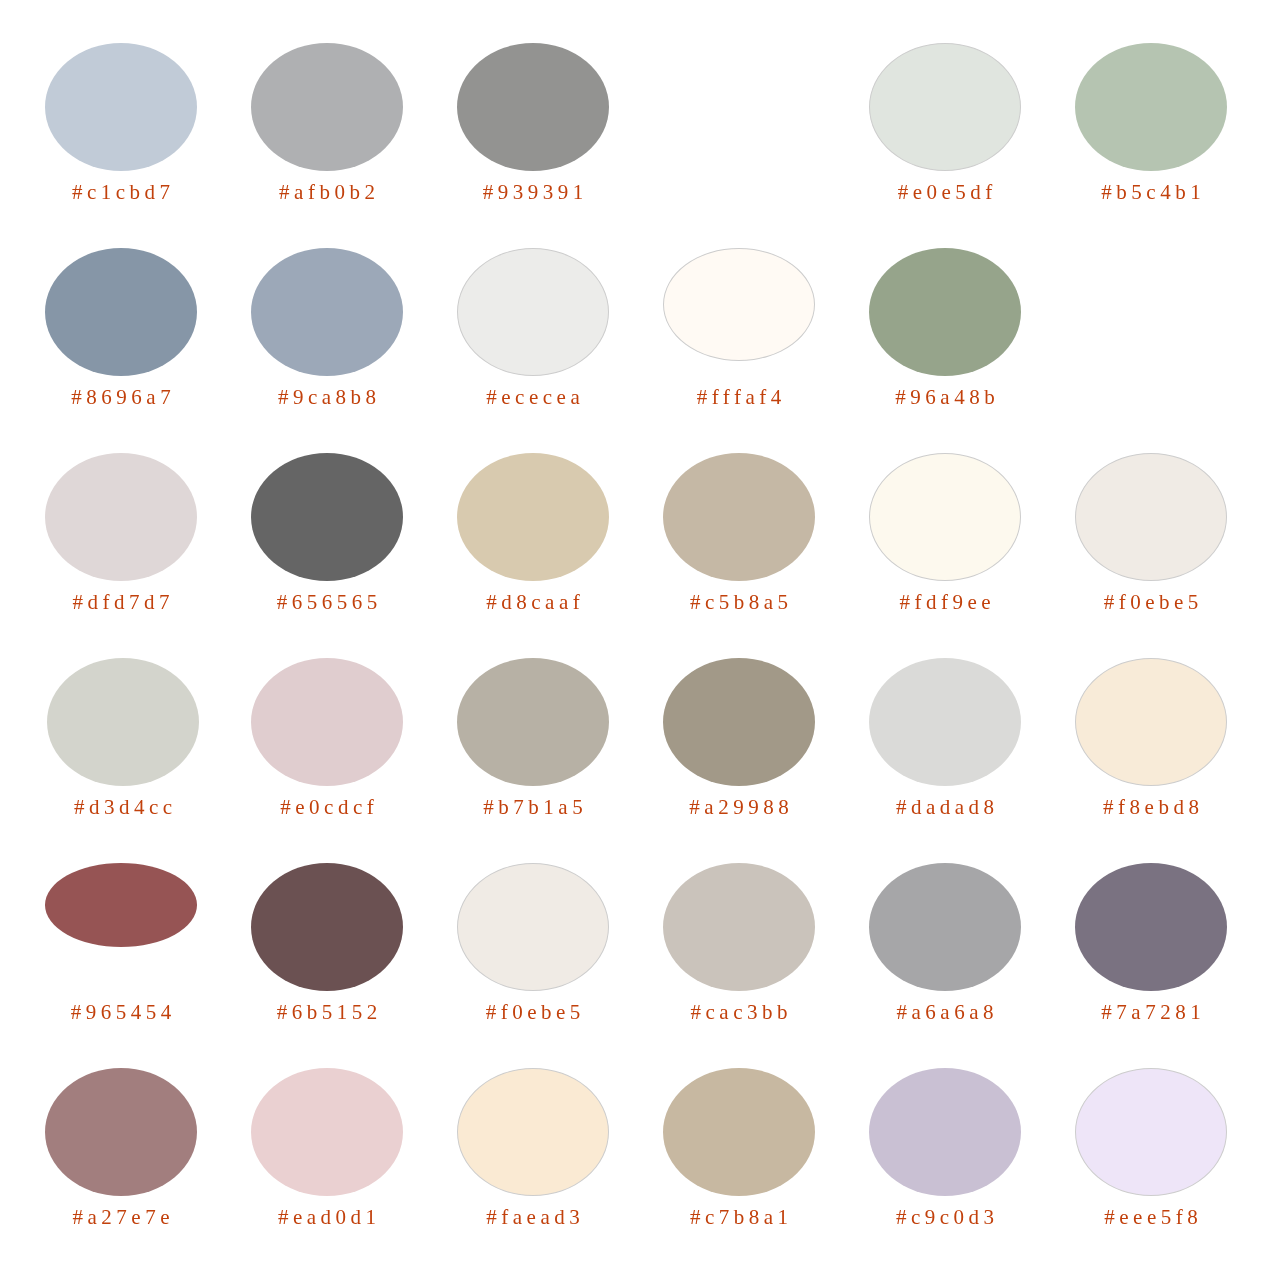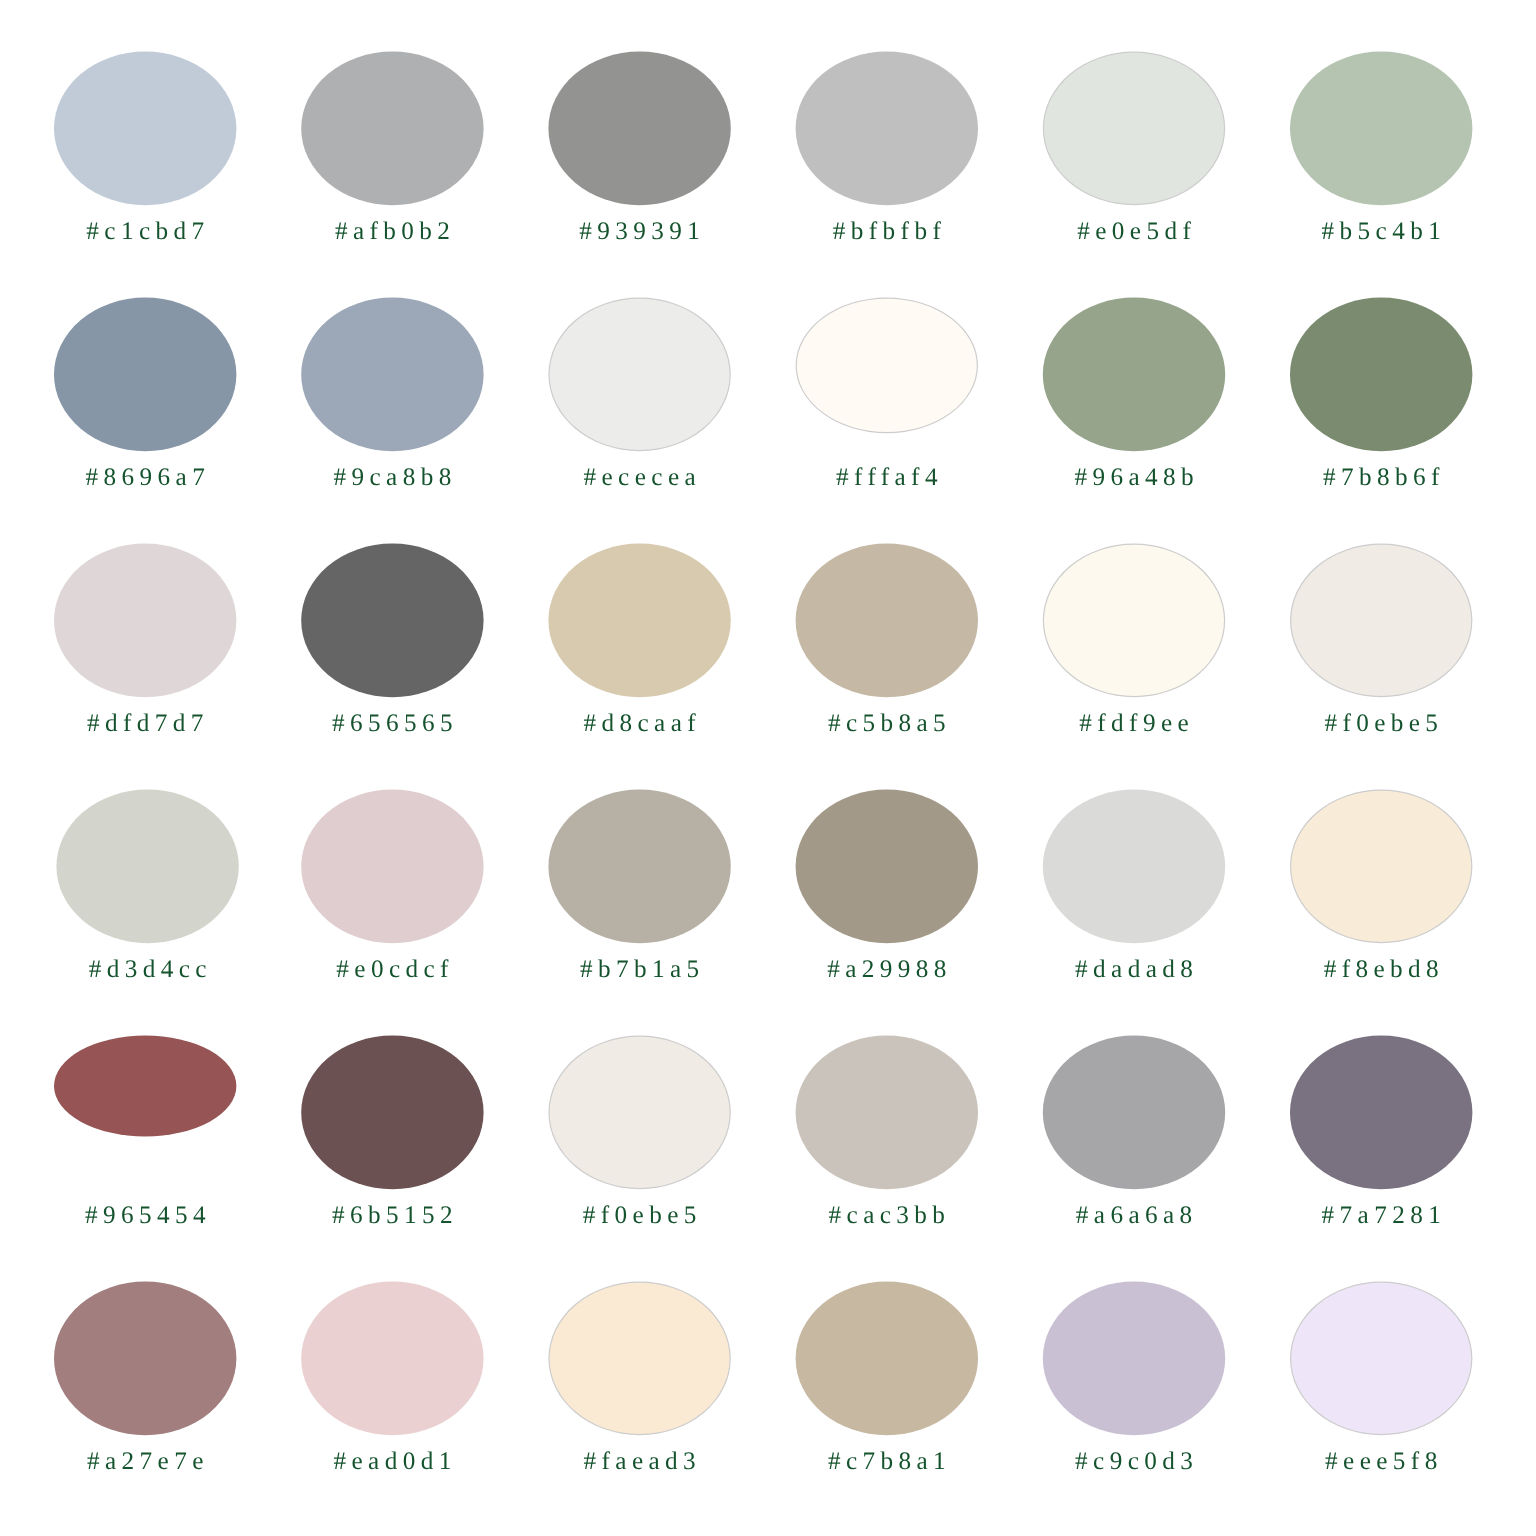--- a/index.html
+++ b/index.html
@@ -36,45 +36,41 @@
     box-sizing: border-box;
   }
   .swatch-circle.bordered {
     border: 1px solid #cdcdcd;
   }
   .swatch-label {
     margin-top: 8px;
     font-family: "Liberation Serif", "DejaVu Serif", serif;
     font-size: 21px;
     letter-spacing: 4.5px;
-    color: #14532d;
+    color: #c2410c;
     text-indent: 4.5px;
     white-space: nowrap;
     line-height: 26px;
   }
 </style>
 </head>
 <body>
 
 <div id="palette-grid">
     <div class="swatch-cell" style="left: 18px; top: 0px;">
       <div class="swatch-circle" title="#c1cbd7" style="background: rgb(193, 203, 215);"></div>
       <div class="swatch-label">#c1cbd7</div>
     </div>
     <div class="swatch-cell" style="left: 224px; top: 0px;">
       <div class="swatch-circle" title="#afb0b2" style="background: rgb(175, 176, 178);"></div>
       <div class="swatch-label">#afb0b2</div>
     </div>
     <div class="swatch-cell" style="left: 430px; top: 0px;">
       <div class="swatch-circle" title="#939391" style="background: rgb(147, 147, 145);"></div>
       <div class="swatch-label">#939391</div>
-    </div>
-    <div class="swatch-cell" style="left: 636px; top: 0px;">
-      <div class="swatch-circle" title="#bfbfbf" style="background: rgb(191, 191, 191);"></div>
-      <div class="swatch-label">#bfbfbf</div>
     </div>
     <div class="swatch-cell" style="left: 842px; top: 0px;">
       <div class="swatch-circle bordered" title="#e0e5df" style="background: rgb(224, 229, 223);"></div>
       <div class="swatch-label">#e0e5df</div>
     </div>
     <div class="swatch-cell" style="left: 1048px; top: 0px;">
       <div class="swatch-circle" title="#b5c4b1" style="background: rgb(181, 196, 177);"></div>
       <div class="swatch-label">#b5c4b1</div>
     </div>
     <div class="swatch-cell" style="left: 18px; top: 205px;">
@@ -89,24 +85,20 @@
       <div class="swatch-circle bordered" title="#ececea" style="background: rgb(236, 236, 234);"></div>
       <div class="swatch-label">#ececea</div>
     </div>
     <div class="swatch-cell" style="left: 636px; top: 205px; gap: 15px;">
       <div class="swatch-circle bordered" title="#fffaf4" style="background: rgb(255, 250, 244);"></div>
       <div class="swatch-label">#fffaf4</div>
     </div>
     <div class="swatch-cell" style="left: 842px; top: 205px;">
       <div class="swatch-circle" title="#96a48b" style="background: rgb(150, 164, 139);"></div>
       <div class="swatch-label">#96a48b</div>
-    </div>
-    <div class="swatch-cell" style="left: 1048px; top: 205px;">
-      <div class="swatch-circle" title="#7b8b6f" style="background: rgb(123, 139, 111);"></div>
-      <div class="swatch-label">#7b8b6f</div>
     </div>
     <div class="swatch-cell" style="left: 18px; top: 410px;">
       <div class="swatch-circle" title="#dfd7d7" style="background: rgb(223, 215, 215);"></div>
       <div class="swatch-label">#dfd7d7</div>
     </div>
     <div class="swatch-cell" style="left: 224px; top: 410px; text-align: right;">
       <div class="swatch-circle" title="#656565" style="background: rgb(101, 101, 101);"></div>
       <div class="swatch-label">#656565</div>
     </div>
     <div class="swatch-cell" style="left: 430px; top: 410px;">

